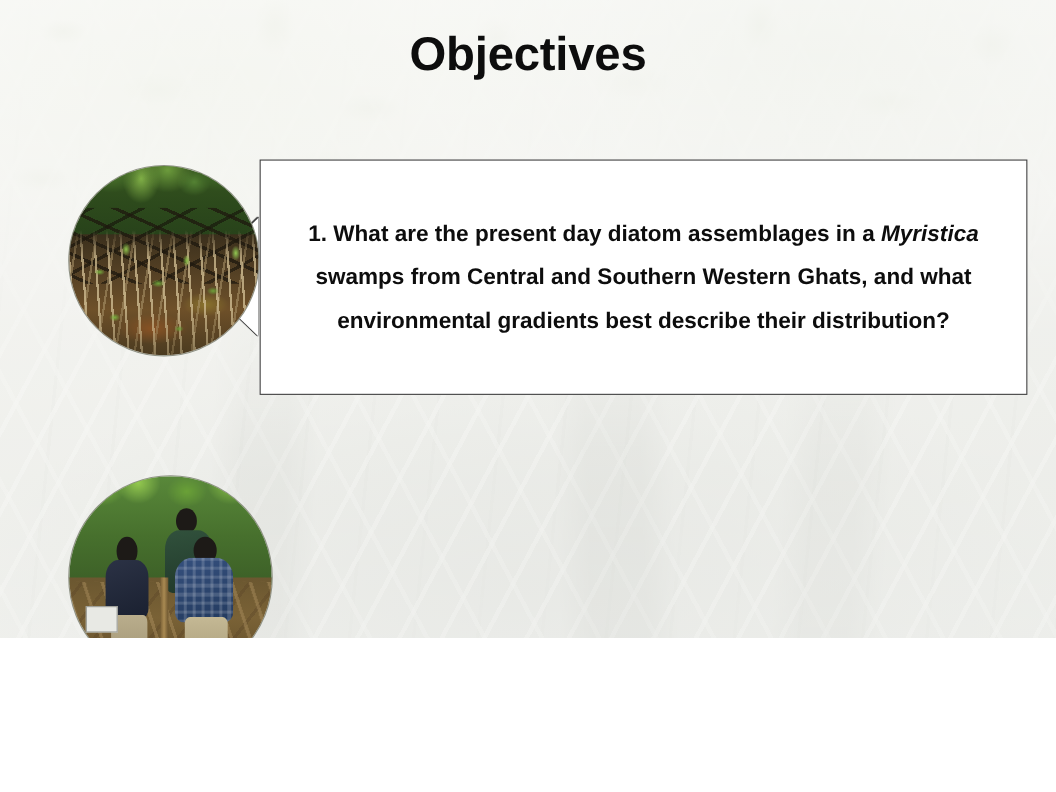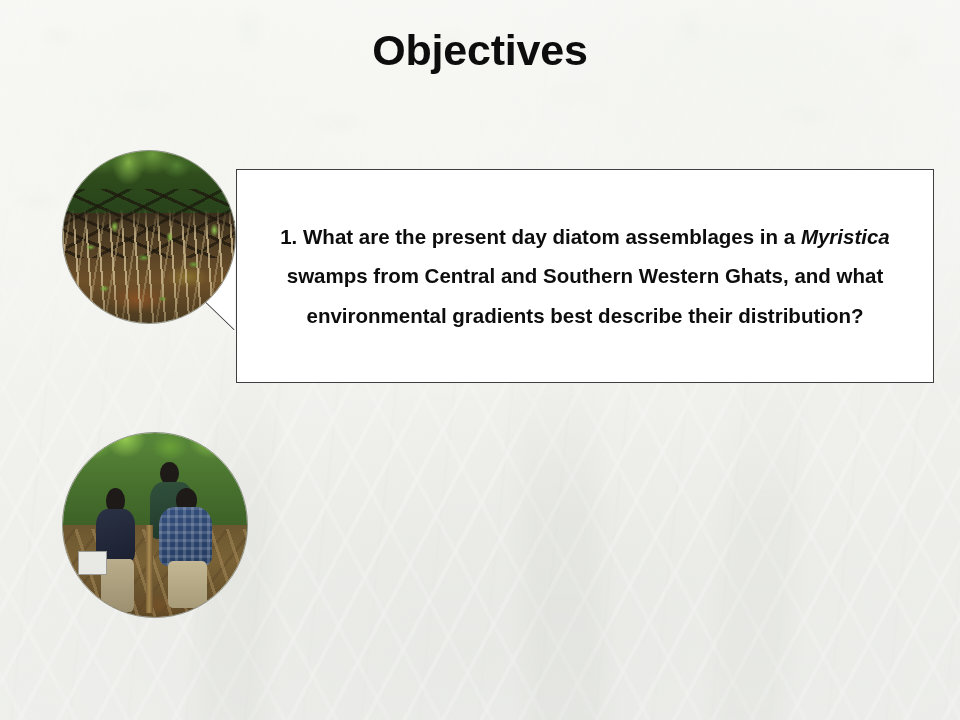--- a/index.html
+++ b/index.html
@@ -4,21 +4,21 @@
 <style>
   html, body {
     margin: 0;
     padding: 0;
     background: #ffffff;
   }
 
   #slide {
     position: relative;
     width: 960px;
-    height: 720px;
+    height: 580px;
     overflow: hidden;
     font-family: "Liberation Sans", sans-serif;
     background-color: #c4b5fd;
   }
 
   
   .bg-layer {
     position: absolute;
     inset: 0;
     pointer-events: none;
@@ -150,21 +150,20 @@
   .callout .text i {
     font-style: italic;
   }
 
   
   #callout-1 {
     left: 236px;
     top: 145px;
     width: 698px;
     height: 214px;
-    margin-top: 24px;
   }
   #callout-1 .body { background: #ffffff; }
   #callout-1 .tail {
     border-top: 54px solid transparent;
     border-bottom: 54px solid transparent;
     border-right: 56px solid #ffffff;
     filter: drop-shadow(-0.6px 0 0 #3f3f3f) drop-shadow(0 -0.6px 0 #3f3f3f) drop-shadow(0 0.6px 0 #3f3f3f);
   }
 
   

